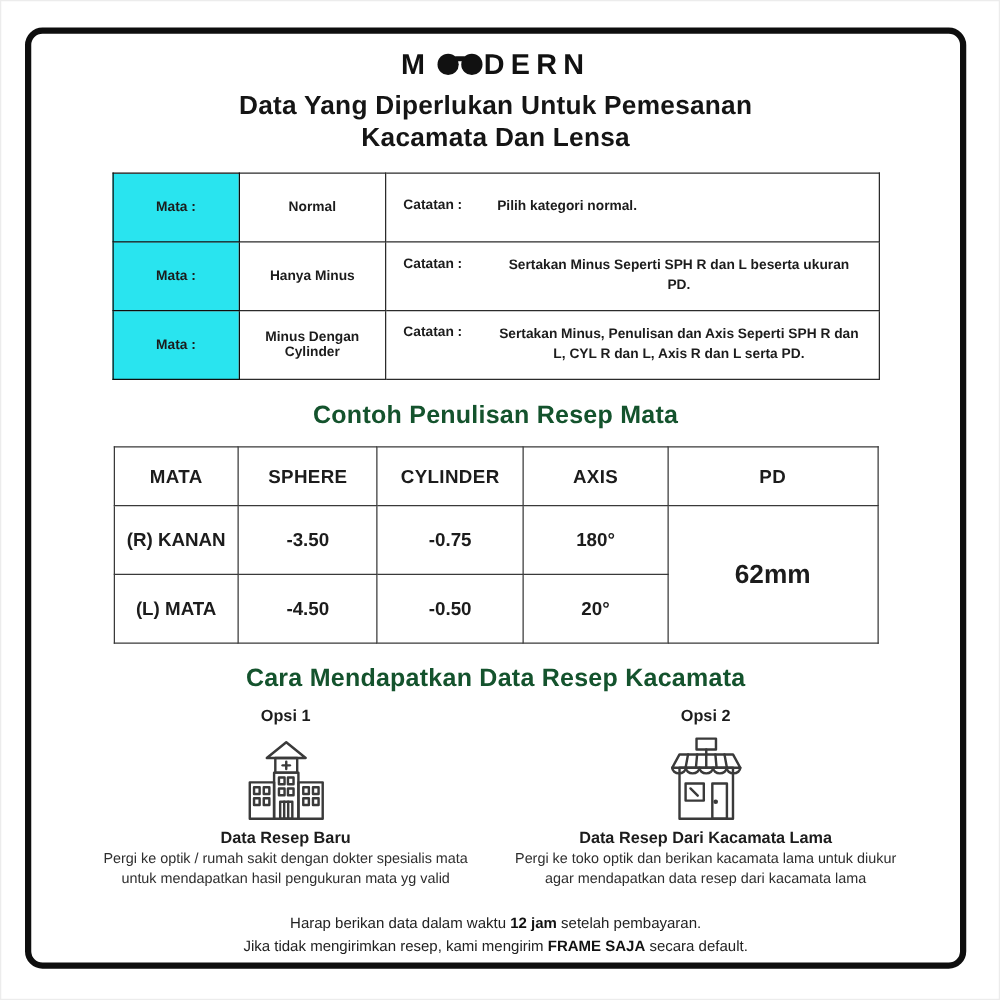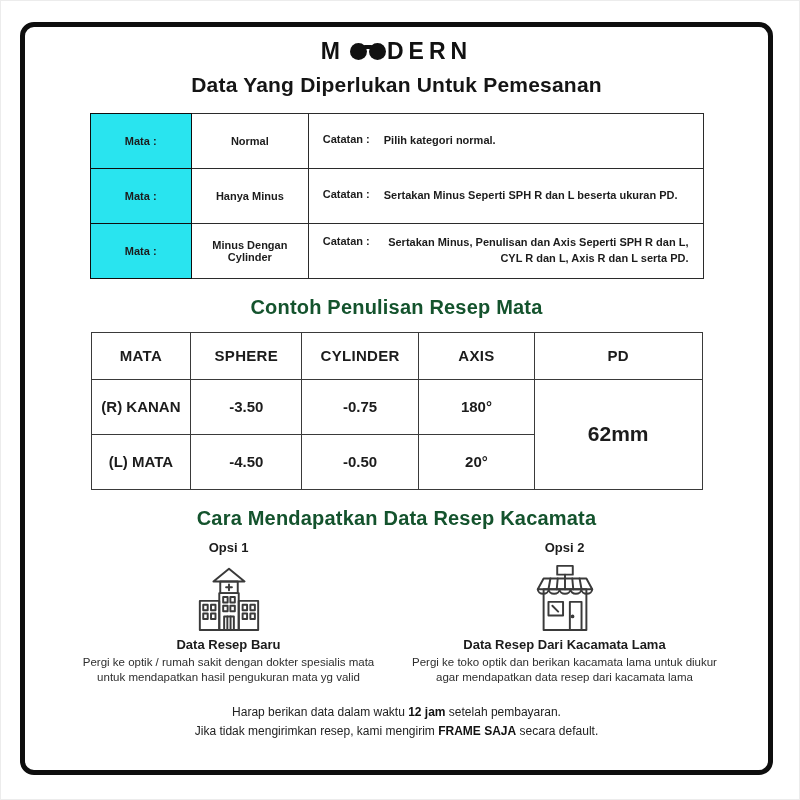--- a/index.html
+++ b/index.html
@@ -25,23 +25,23 @@
            letter-spacing:.2px; color:#151515; }
   .section-heading { font-size:20px; font-weight:800; color:#14532d; letter-spacing:.2px; }
 
   
   table { border-collapse:collapse; margin:0 auto; }
   .req-table { margin-top:15px; width:614px; font-size:11px; font-weight:bold; }
   .req-table td { border:1px solid #2b2b2b; height:55px; vertical-align:middle; }
   .req-table .c-label { width:100px; background:var(--cyan); border:1px solid #0e0e0e; }
   .req-table .c-cat   { width:115px; }
   .req-table .c-note  { width:389px; text-align:left; padding:6px 10px 6px 14px; }
-  .note-wrap { display:flex; align-items:flex-start; gap:14px; }
+  .note-wrap { display:flex; align-items:flex-start; gap:28px; }
   .note-label { flex:0 0 auto; }
-  .note-text { text-align:right; line-height:1.45; padding-right:4px; }
+  .note-text { text-align:center; line-height:1.45; padding-right:4px; }
 
   .rx-table { margin-top:13px; width:612px; font-size:15px; font-weight:bold; }
   .rx-table th, .rx-table td { border:1px solid #3a3a3a; vertical-align:middle; }
   .rx-table th { height:47px; font-size:15px; letter-spacing:.3px; }
   .rx-table td { height:55px; }
   .rx-col-mata { width:100px; } .rx-col-sph { width:111px; }
   .rx-col-cyl { width:117px; } .rx-col-axis { width:116px; } .rx-col-pd { width:168px; }
   .rx-pd { font-size:21px; }
 
   .gap-md { margin-top:17px; }
@@ -72,20 +72,21 @@
       <span class="glasses">
         <span class="lens"></span>
         <span class="lens"></span>
         <span class="bridge"></span>
       </span>
       <span>DERN</span>
     </div>
 
     <div class="title">
       <div>Data Yang Diperlukan Untuk Pemesanan</div>
+      <div>Kacamata Dan Lensa</div>
     </div>
 
     <table class="req-table">
       <tbody>
         <tr>
           <td class="c-label">Mata :</td>
           <td class="c-cat">Normal</td>
           <td class="c-note">
             <span class="note-wrap">
               <span class="note-label">Catatan :</span>

